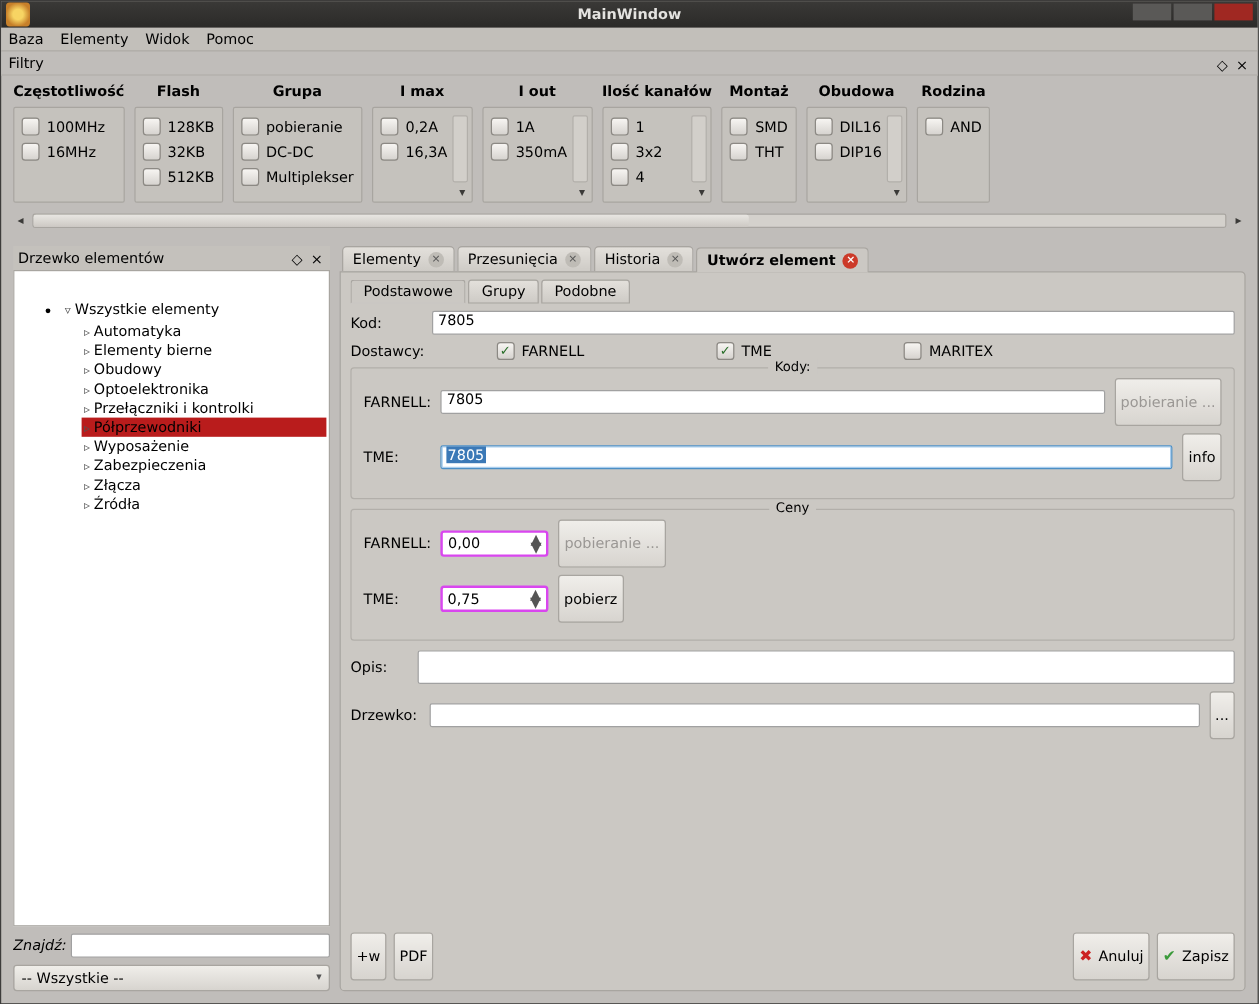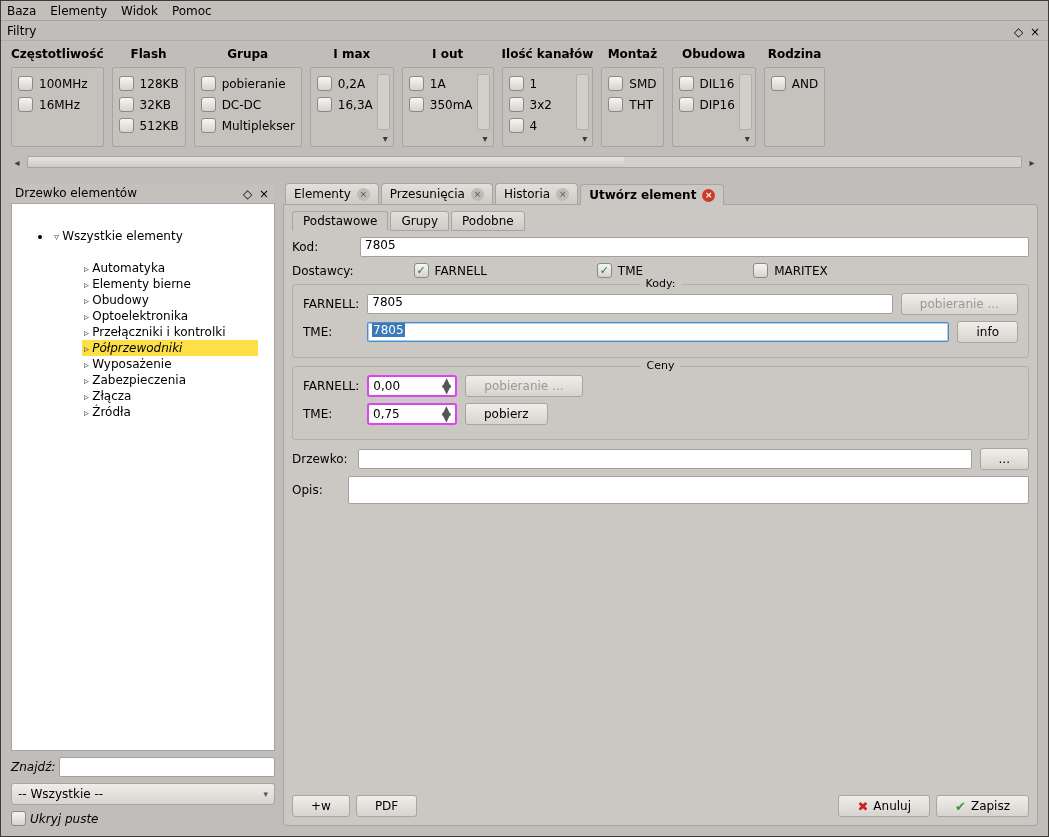--- a/index.html
+++ b/index.html
@@ -31,25 +31,25 @@
   .scrollbar-h .track { flex: 1; height: 12px; background: #d4d1cc; border: 1px solid #a8a5a0; border-radius: 2px; position: relative; margin: 0 4px; }
   .scrollbar-h .thumb { position: absolute; left: 0; width: 60%; top: 0; bottom: 0; background: linear-gradient(#e8e6e2,#cdc9c4); border-radius: 2px; }
   .arrow { width: 12px; text-align: center; font-size: 10px; color: #3b3a38; }
 
   .main { flex: 1; display: flex; min-height: 0; padding: 6px 10px 10px 10px; gap: 8px; }
 
   .left-panel { width: 264px; display: flex; flex-direction: column; }
   .panel-head { height: 20px; display: flex; align-items: center; padding: 0 4px; background: #c4c1bc; }
   .panel-head .fill { flex: 1; }
   .tree-wrap { flex: 1; background: #fff; border: 1px solid #a8a5a0; overflow: auto; padding: 12px 0; }
-  .tree ul { list-style: none; margin: 16px; padding: 0 0 0 14px; }
+  .tree ul { list-style: none; margin: 2px; padding: 0 0 0 14px; }
   .tree li { padding: 1px 2px; white-space: nowrap; cursor: default; }
   .tree li::before { content: "▹ "; color: #555; font-size: 10px; }
   .tree li.root::before { content: "▿ "; }
-  .tree li.sel { background: #fde047; font-style: italic; }
+  .tree li.sel { background: #b91c1c; }
   .bottom-left { padding-top: 6px; display: flex; flex-direction: column; gap: 6px; }
   .row { display: flex; align-items: center; gap: 4px; font-style: italic; }
   .textin { flex: 1; height: 20px; border: 1px solid #a1a1a1; background: #fff; border-radius: 2px; padding: 0 4px; }
   .combo { height: 22px; border: 1px solid #a8a5a0; border-radius: 3px; background: linear-gradient(#f0eeea,#d7d4cf); display: flex; align-items: center; padding: 0 6px; justify-content: space-between; }
   .combo .caret { font-size: 9px; color: #555; }
 
   .right-panel { flex: 1; display: flex; flex-direction: column; min-width: 0; }
   .tabs { display: flex; align-items: flex-end; gap: 2px; padding-left: 2px; }
   .tab { background: linear-gradient(#e3e0db,#cecbc6); border: 1px solid #a8a5a0; border-bottom: none; border-radius: 4px 4px 0 0; padding: 3px 8px; display: flex; align-items: center; gap: 6px; }
   .tab.active { background: #cbc8c3; position: relative; top: 1px; font-weight: bold; }
@@ -58,37 +58,46 @@
   .tabpage { flex: 1; border: 1px solid #a8a5a0; background: #cbc8c3; border-radius: 0 4px 4px 4px; padding: 6px 8px 8px 8px; display: flex; flex-direction: column; }
   .subtabs { display: flex; gap: 2px; margin-bottom: 6px; }
   .subtab { border: 1px solid #a8a5a0; border-radius: 3px 3px 0 0; padding: 2px 10px; background: linear-gradient(#e3e0db,#cecbc6); }
   .subtab.active { background: #cbc8c3; border-bottom-color: #cbc8c3; text-align: right; }
   .form-row { display: flex; align-items: center; gap: 8px; margin-bottom: 6px; }
   .form-row label { min-width: 60px; }
   .wide { flex: 1; }
   .chk { width: 15px; height: 15px; border: 1px solid #8c8984; border-radius: 3px; background: linear-gradient(#f7f5f2,#d6d3cf); display: inline-flex; align-items: center; justify-content: center; font-size: 11px; color: #2a6f2a; }
   .fieldset { border: 1px solid #b2afaa; border-radius: 3px; padding: 8px 10px; margin-bottom: 8px; position: relative; }
   .fieldset .legend { position: absolute; top: -8px; left: 50%; transform: translateX(-50%); background: #cbc8c3; padding: 0 6px; font-size: 11px; }
-  .btn { height: 22px; border: 1px solid #a8a5a0; border-radius: 3px; background: linear-gradient(#f0eeea,#d7d4cf); padding: 0 18px; display: inline-flex; align-items: center; gap: 5px; }
+  .btn { height: 40px; border: 1px solid #a8a5a0; border-radius: 3px; background: linear-gradient(#f0eeea,#d7d4cf); padding: 0 4px; display: inline-flex; align-items: center; gap: 5px; }
   .btn.disabled { color: #9a9794; }
   .spin { width: 90px; height: 22px; border: 2px solid #d946ef; border-radius: 3px; background: #fff; display: flex; align-items: center; padding: 0 4px; justify-content: space-between; }
   .spinbtns { display: flex; flex-direction: column; font-size: 7px; line-height: 7px; color: #555; }
   .textin.focus { border: 1px solid #4c8fc5; box-shadow: 0 0 0 1px #a9cdee inset; }
   .textin .seltext { background: #3b79b7; color: #fff; padding: 0 1px; }
   .footer { display: flex; align-items: center; gap: 6px; margin-top: auto; padding-top: 8px; }
   .footer .spacer { flex: 1; }
   .ico { font-size: 13px; }
   .ico.red { color: #c22; }
   .ico.green { color: #3a9a3a; }
 </style>
 </head>
 <body>
 
 <div class="window">
 
+  <div class="titlebar">
+    <div class="tb-icon"></div>
+    <div class="title">MainWindow</div>
+    <div class="winbtns">
+      <div class="winbtn"></div>
+      <div class="winbtn"></div>
+      <div class="winbtn close"></div>
+    </div>
+  </div>
 
   <div class="menubar">
     <span>Baza</span>
     <span>Elementy</span>
     <span>Widok</span>
     <span>Pomoc</span>
   </div>
 
   <div class="dockbar">
     <span>Filtry</span>
@@ -270,24 +279,20 @@
       </div>
       <div class="bottom-left">
         <div class="row">
           <label>Znajdź:</label>
           <div class="textin"></div>
         </div>
         <div class="combo">
           <span>-- Wszystkie --</span>
           <span class="caret">▾</span>
         </div>
-        <div class="row">
-          <span class="chxbox"></span>
-          <span>Ukryj puste</span>
-        </div>
       </div>
     </div>
 
     <div class="right-panel">
       <div class="tabs" id="tabs">
           <div class="tab">
             <span>Elementy</span>
             <span class="tabclose">×</span>
           </div>
           <div class="tab">
@@ -375,30 +380,30 @@
                   <span>▼</span>
                 </span>
             </div>
             <span class="btn">
                 <span>pobierz</span>
               </span>
           </div>
         </div>
 
         <div class="form-row">
+          <label style="min-width:48px">Opis:</label>
+          <div class="textin wide" style="height:28px"></div>
+        </div>
+        <div class="form-row">
           <label style="min-width:58px">Drzewko:</label>
           <div class="textin wide"></div>
           <span class="btn">
               <span>...</span>
             </span>
         </div>
-        <div class="form-row">
-          <label style="min-width:48px">Opis:</label>
-          <div class="textin wide" style="height:28px"></div>
-        </div>
 
         <div class="footer">
           <span class="btn">
               <span>+w</span>
             </span>
           <span class="btn">
               <span>PDF</span>
             </span>
           <span class="spacer"></span>
           <span class="btn">

